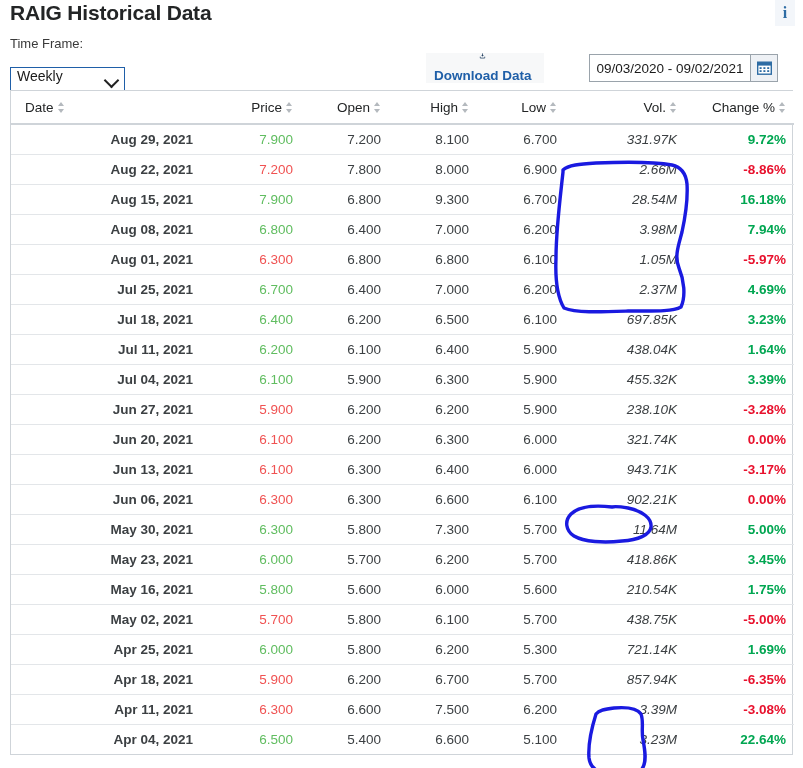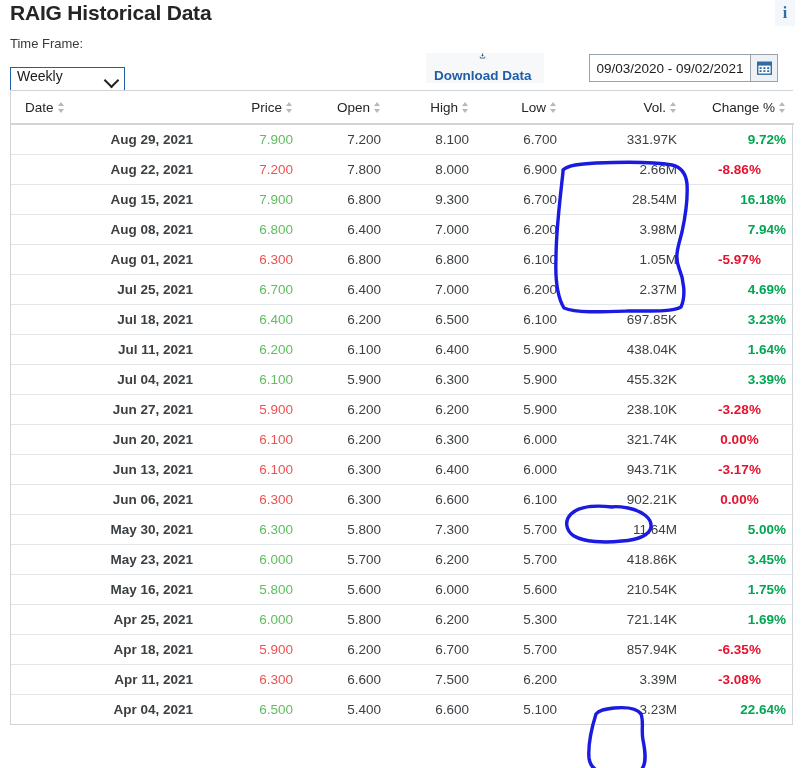--- a/index.html
+++ b/index.html
@@ -206,22 +206,22 @@
   td.c-date {
     text-align: left;
     font-weight: bold;
     color: #232526;
     padding-left: 14px;
   }
   td.c-price.up { color: #60bd60; }
   td.c-price.down { color: #f05252; }
   td.c-chg { font-weight: bold; }
   td.c-chg.up { color: #00a651; }
-  td.c-chg.down { color: #e8112d; text-align: center; }
-  td.c-vol { padding-right: 26px; }
+  td.c-chg.down { color: #e8112d; }
+  td.c-vol { padding-right: 26px; font-style: italic; }
   th.col-vol { padding-right: 26px; }
 
   
   .annotations {
     position: absolute;
     left: 0; top: 0;
     width: 803px;
     height: 768px;
     pointer-events: none;
     z-index: 50;
@@ -432,20 +432,29 @@
         <tr>
           <td class="c-date">May 16, 2021</td>
           <td class="c-price up">5.800</td>
           <td class="c-open">5.600</td>
           <td class="c-high">6.000</td>
           <td class="c-low">5.600</td>
           <td class="c-vol">210.54K</td>
           <td class="c-chg up">1.75%</td>
         </tr>
         <tr>
+          <td class="c-date">May 02, 2021</td>
+          <td class="c-price down">5.700</td>
+          <td class="c-open">5.800</td>
+          <td class="c-high">6.100</td>
+          <td class="c-low">5.700</td>
+          <td class="c-vol">438.75K</td>
+          <td class="c-chg down">-5.00%</td>
+        </tr>
+        <tr>
           <td class="c-date">Apr 25, 2021</td>
           <td class="c-price up">6.000</td>
           <td class="c-open">5.800</td>
           <td class="c-high">6.200</td>
           <td class="c-low">5.300</td>
           <td class="c-vol">721.14K</td>
           <td class="c-chg up">1.69%</td>
         </tr>
         <tr>
           <td class="c-date">Apr 18, 2021</td>

